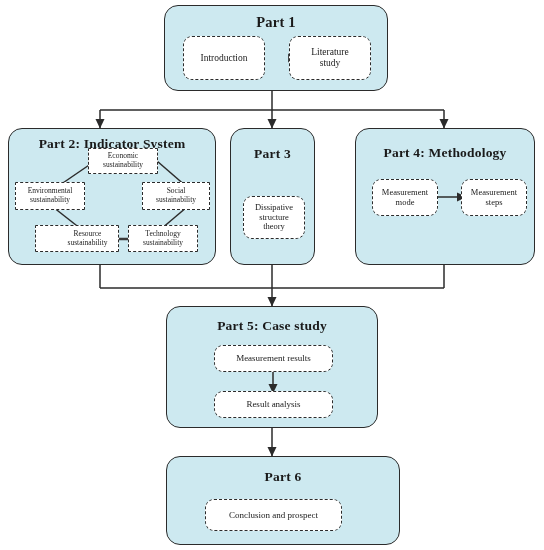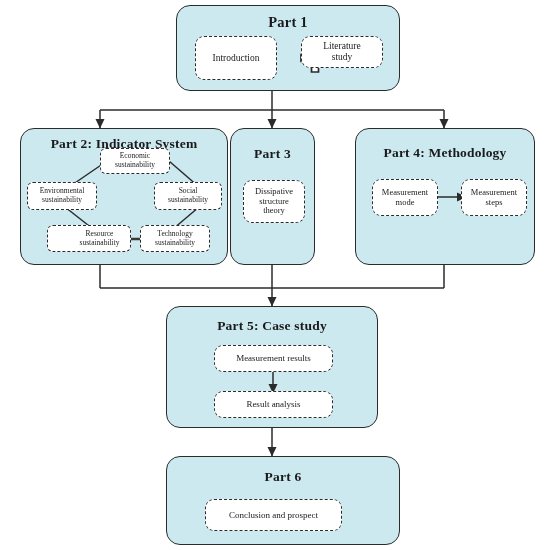--- a/index.html
+++ b/index.html
@@ -42,21 +42,21 @@
     display: flex;
     align-items: center;
     justify-content: center;
     text-align: center;
     color: #1a1a1a;
     line-height: 1.15;
     padding: 2px;
   }
   .node.small {
     font-size: 7.5px;
-    border-radius: 6px;
+    border-radius: 1px;
     border-width: 1.4px;
   }
   
   svg.layer {
     position: absolute;
     left: 0;
     top: 0;
     overflow: visible;
     pointer-events: none;
   }
@@ -96,38 +96,38 @@
     <path class="ln" d="M444,110 L444,128" marker-end="url(#arrow)"></path>
 
     <path class="ln" d="M100,265 L100,288"></path>
     <path class="ln" d="M444,265 L444,288"></path>
     <path class="ln" d="M100,288 L444,288"></path>
     <path class="ln" d="M272,265 L272,306" marker-end="url(#arrow)"></path>
 
     <path class="ln" d="M272,428 L272,456" marker-end="url(#arrow)"></path>
   </svg>
 
-  <div class="part-box" style="left:176px; top:5px; width:224px; height:86px;">
+  <div class="part-box" style="left:164px; top:5px; width:224px; height:86px;">
     <div class="part-title" style="top:8px; font-size:14.5px;">Part 1</div>
 
     <div class="node" style="left:18px; top:30px; width:82px; height:44px; font-size:9.5px;">Introduction</div>
 
     <div class="plus-wrap" style="left:121px; top:35px;">
       <svg width="34" height="34" viewBox="0 0 34 34">
         <path d="M13.5,3 L20.5,3 L20.5,13.5 L31,13.5 L31,20.5 L20.5,20.5 L20.5,31 L13.5,31 L13.5,20.5 L3,20.5 L3,13.5 L13.5,13.5 Z" fill="#ffffff" stroke="#2b2b2b" stroke-width="1.7" stroke-linejoin="miter"></path>
       </svg>
     </div>
 
-    <div class="node" style="left:124px; top:30px; width:82px; height:32px; font-size:9.5px; flex-direction:column;">
+    <div class="node" style="left:124px; top:30px; width:82px; height:44px; font-size:9.5px; flex-direction:column;">
       <span>Literature</span>
       <span>study</span>
     </div>
   </div>
 
-  <div class="part-box" style="left:8px; top:128px; width:208px; height:137px;margin-left:12px;">
+  <div class="part-box" style="left:8px; top:128px; width:208px; height:137px;">
     <div class="part-title" style="top:7px; font-size:13.5px;">Part 2: Indicator System</div>
 
     <svg class="layer" width="208" height="137">
       <path class="ln" d="M48,58 L86,32"></path>
       <path class="ln" d="M148,32 L178,58"></path>
       <path class="ln" d="M44,78 L72,100"></path>
       <path class="ln" d="M178,78 L152,100"></path>
       <path class="ln-thick" d="M79,110 L142,110"></path>
     </svg>
 
@@ -153,21 +153,21 @@
 
     <div class="node small" style="left:119px; top:96px; width:70px; height:27px; flex-direction:column;">
       <span>Technology</span>
       <span>sustainability</span>
     </div>
   </div>
 
   <div class="part-box" style="left:230px; top:128px; width:85px; height:137px;">
     <div class="part-title" style="top:17px; font-size:13.5px;">Part 3</div>
 
-    <div class="node" style="left:12px; top:51px; width:62px; height:43px; font-size:8.5px; flex-direction:column;justify-content:center;">
+    <div class="node" style="left:12px; top:67px; width:62px; height:43px; font-size:8.5px; flex-direction:column;justify-content:center;">
       <span>Dissipative</span>
       <span>structure</span>
       <span>theory</span>
     </div>
   </div>
 
   <div class="part-box" style="left:355px; top:128px; width:180px; height:137px;">
     <div class="part-title" style="top:16px; font-size:13.5px;">Part 4: Methodology</div>
 
     <svg class="layer" width="180" height="137">

